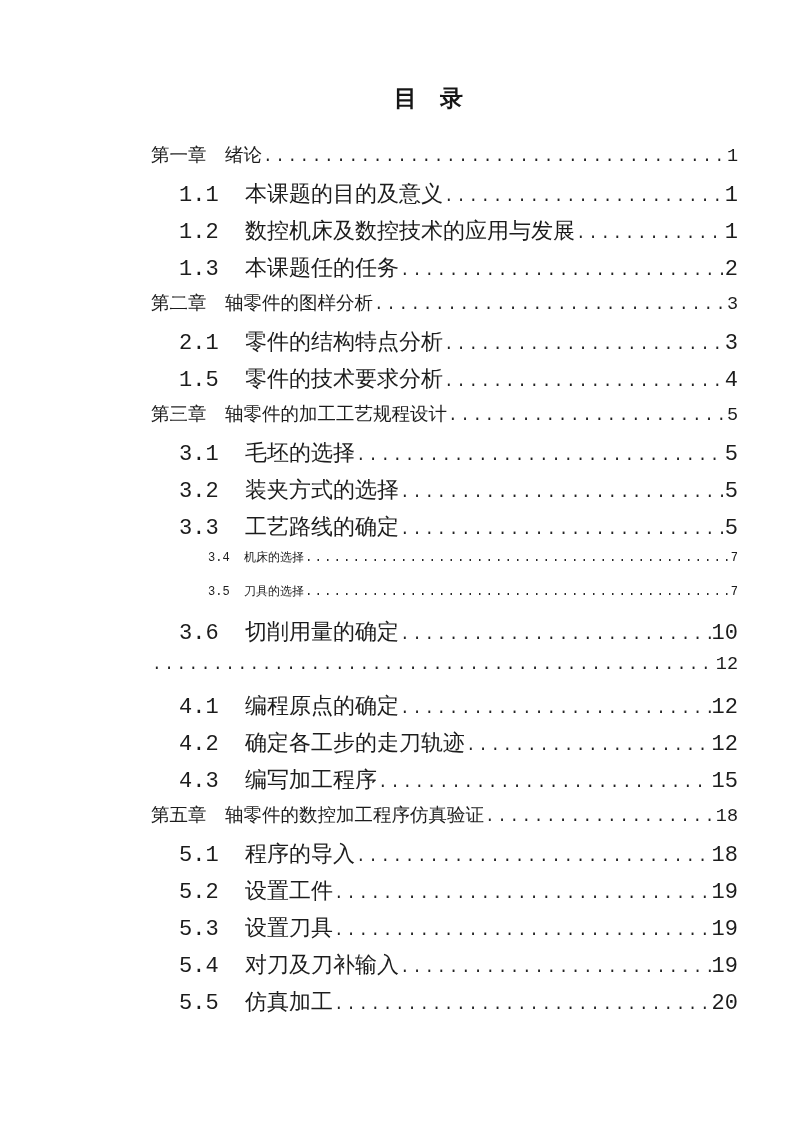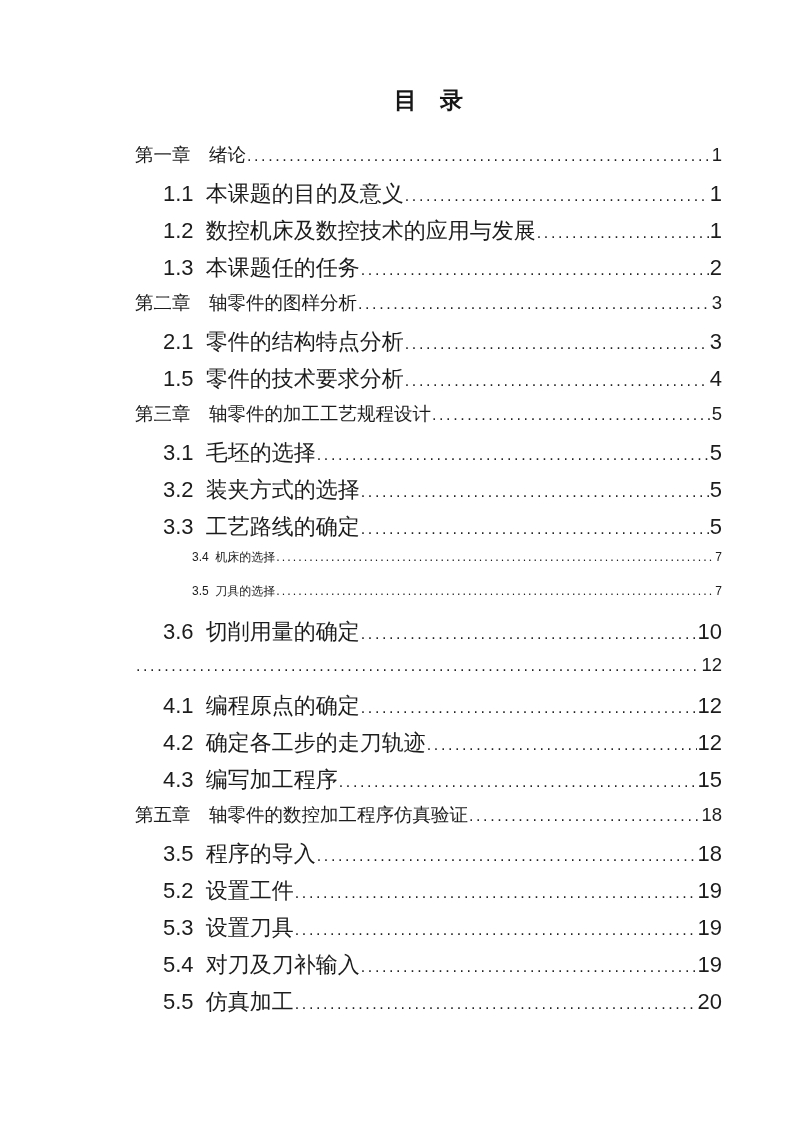--- a/index.html
+++ b/index.html
@@ -7,35 +7,36 @@
     padding: 0;
     background: #ffffff;
   }
   .page {
     position: relative;
     width: 800px;
     height: 1132px;
     box-sizing: border-box;
     background: #ffffff;
     padding: 84px 78px 0 135px;
-    font-family: Liberation Sans, sans-serif;
+    font-family: Liberation Mono, monospace;
     color: #1c1c1c;
     overflow: hidden;
   }
   .doc-title {
     margin: 0 0 26px 0;
     text-align: center;
     font-size: 23px;
     font-weight: bold;
     line-height: 32px;
     white-space: pre;
     color: #161616;
   }
   .toc {
     width: 100%;
+    margin-left: 16px;
   }
   .toc-row {
     display: flex;
     align-items: baseline;
     height: 37px;
     box-sizing: border-box;
   }
   .toc-label {
     white-space: pre;
     flex: 0 0 auto;
@@ -168,21 +169,21 @@
     <span class="toc-label">4.3  编写加工程序</span>
     <span class="toc-dots"></span>
     <span class="toc-page">15</span>
   </div>
       <div class="toc-row level-chapter">
     <span class="toc-label">第五章　轴零件的数控加工程序仿真验证</span>
     <span class="toc-dots"></span>
     <span class="toc-page">18</span>
   </div>
       <div class="toc-row level-section">
-    <span class="toc-label">3.5  程序的导入</span>
+    <span class="toc-label">5.1  程序的导入</span>
     <span class="toc-dots"></span>
     <span class="toc-page">18</span>
   </div>
       <div class="toc-row level-section">
     <span class="toc-label">5.2  设置工件</span>
     <span class="toc-dots"></span>
     <span class="toc-page">19</span>
   </div>
       <div class="toc-row level-section">
     <span class="toc-label">5.3  设置刀具</span>

